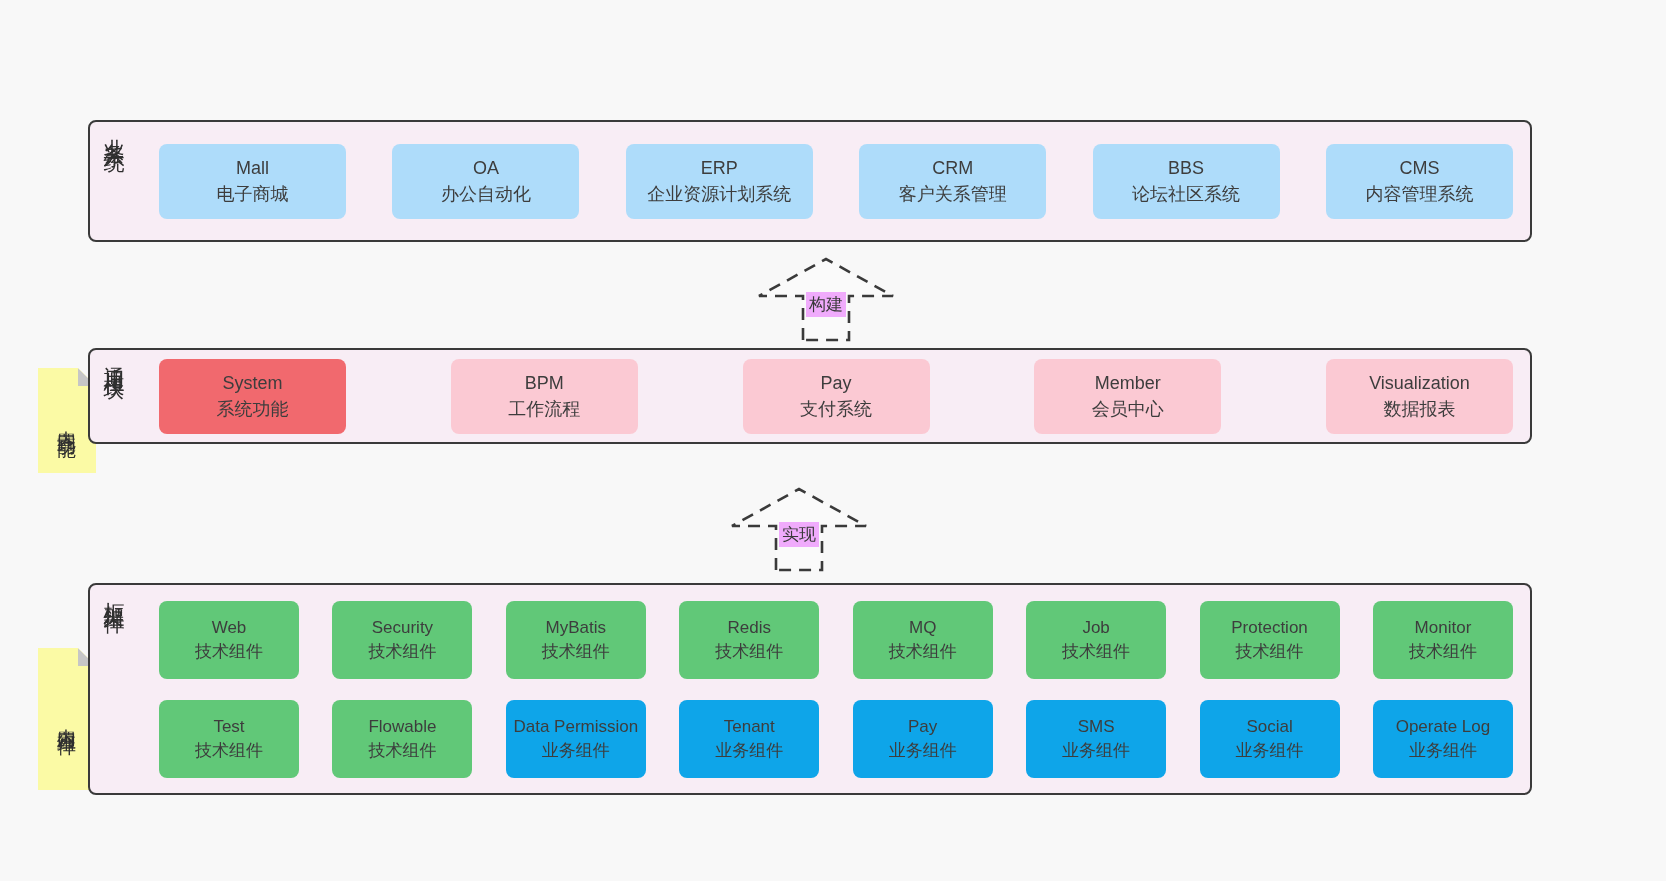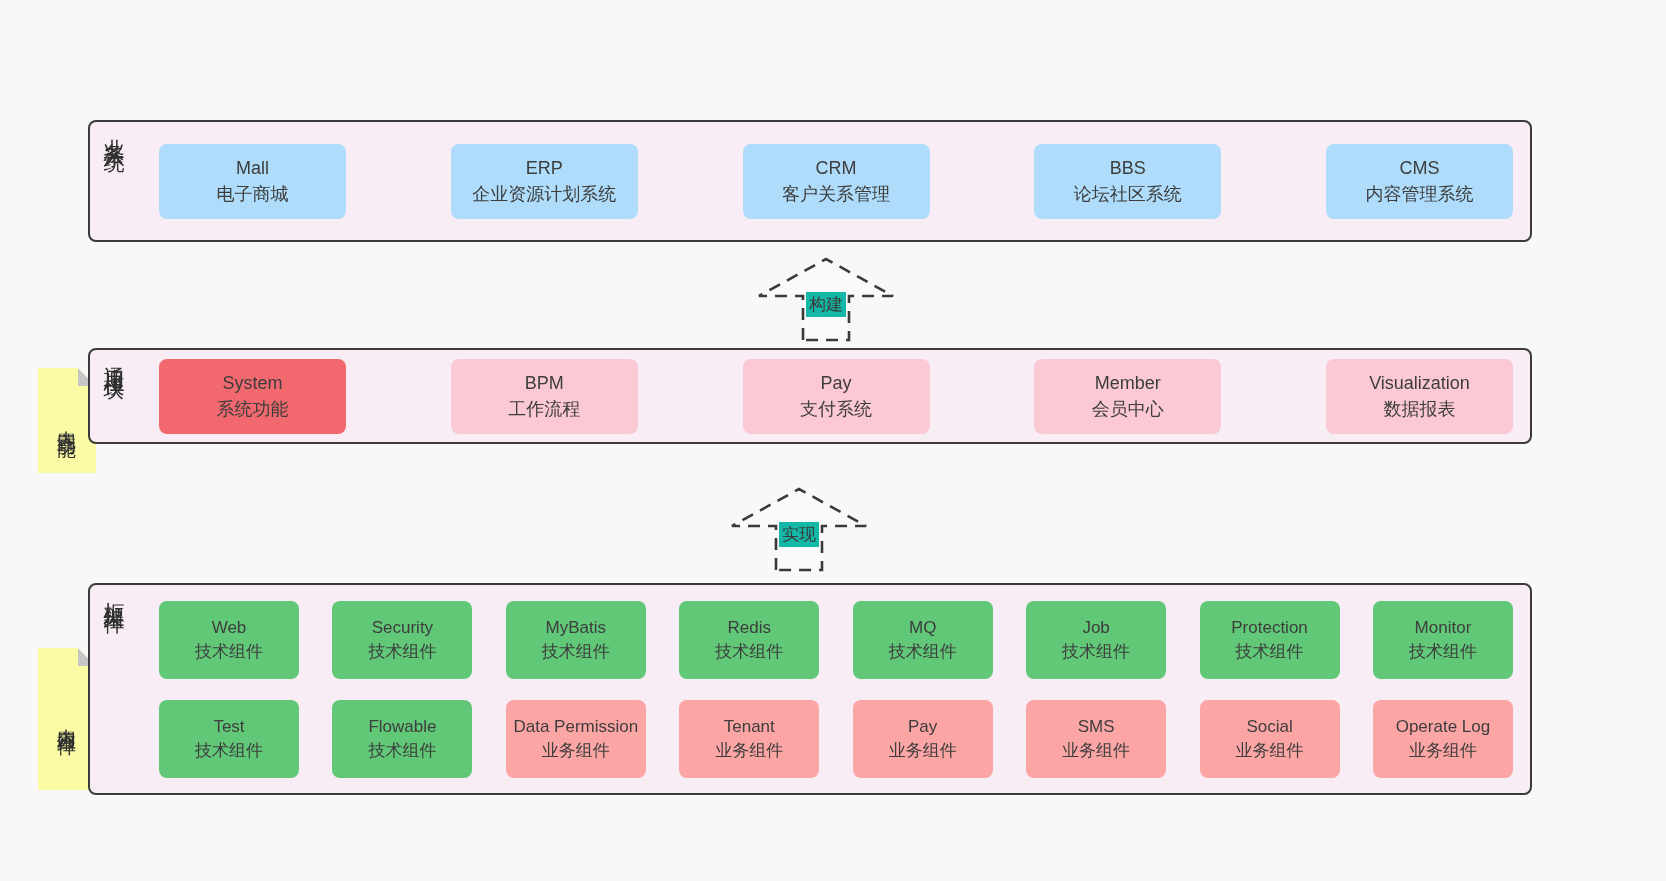--- a/index.html
+++ b/index.html
@@ -31,41 +31,41 @@
     align-items:center;justify-content:center;
     text-align:center;line-height:1.45;color:#3d3d3d;
     box-sizing:border-box;padding:4px 6px;
   }
   .wide .box{width:187px;height:75px;font-size:18px;}
   .narrow .box{width:140px;min-height:78px;font-size:17px;line-height:1.4;}
   .blue{background:#aedcfa;}
   .red{background:#f1696e;}
   .pink{background:#fbc9d3;justify-content:center;}
   .green{background:#61c878;}
-  .green-light{background:#fca5a5;}
+  .green-light{background:#0ea5e9;}
   
   .note{
     position:absolute;left:38px;width:58px;background:#fbfaa5;z-index:1;
     clip-path:polygon(0 0,calc(100% - 18px) 0,100% 18px,100% 100%,0 100%);
     display:flex;align-items:center;justify-content:center;
   }
   .note::after{
     content:"";position:absolute;top:0;right:0;width:18px;height:18px;
     background:#c6c6c6;clip-path:polygon(0 0,100% 100%,0 100%);
   }
   .note-label{
     writing-mode:vertical-lr;text-orientation:upright;
     font-size:19px;letter-spacing:3px;color:#2f2f2f;line-height:1;
   }
   
   .arrow{position:absolute;width:140px;height:86px;z-index:1;}
   .arrow svg{position:absolute;left:0;top:0;}
   .arrow-label{
     position:absolute;left:50%;top:36px;transform:translateX(-50%);
-    background:#14b8a6;font-size:17px;color:#3a3a3a;
+    background:#f0abfc;font-size:17px;color:#3a3a3a;
     padding:1px 3px;white-space:nowrap;
   }
 </style>
 </head>
 <body>
 
 <div class="note" style="top:368px;height:105px;">
   <span class="note-label">内置功能</span>
 </div>
 
@@ -74,20 +74,24 @@
 </div>
 
 <div class="panel wide" style="top:120px;height:122px;">
   <div class="panel-label">业务系统</div>
   <div class="boxes">
     <div class="box blue">
         <span>Mall</span>
         <span>电子商城</span>
       </div>
       <div class="box blue">
+        <span>OA</span>
+        <span>办公自动化</span>
+      </div>
+      <div class="box blue">
         <span>ERP</span>
         <span>企业资源计划系统</span>
       </div>
       <div class="box blue">
         <span>CRM</span>
         <span>客户关系管理</span>
       </div>
       <div class="box blue">
         <span>BBS</span>
         <span>论坛社区系统</span>

